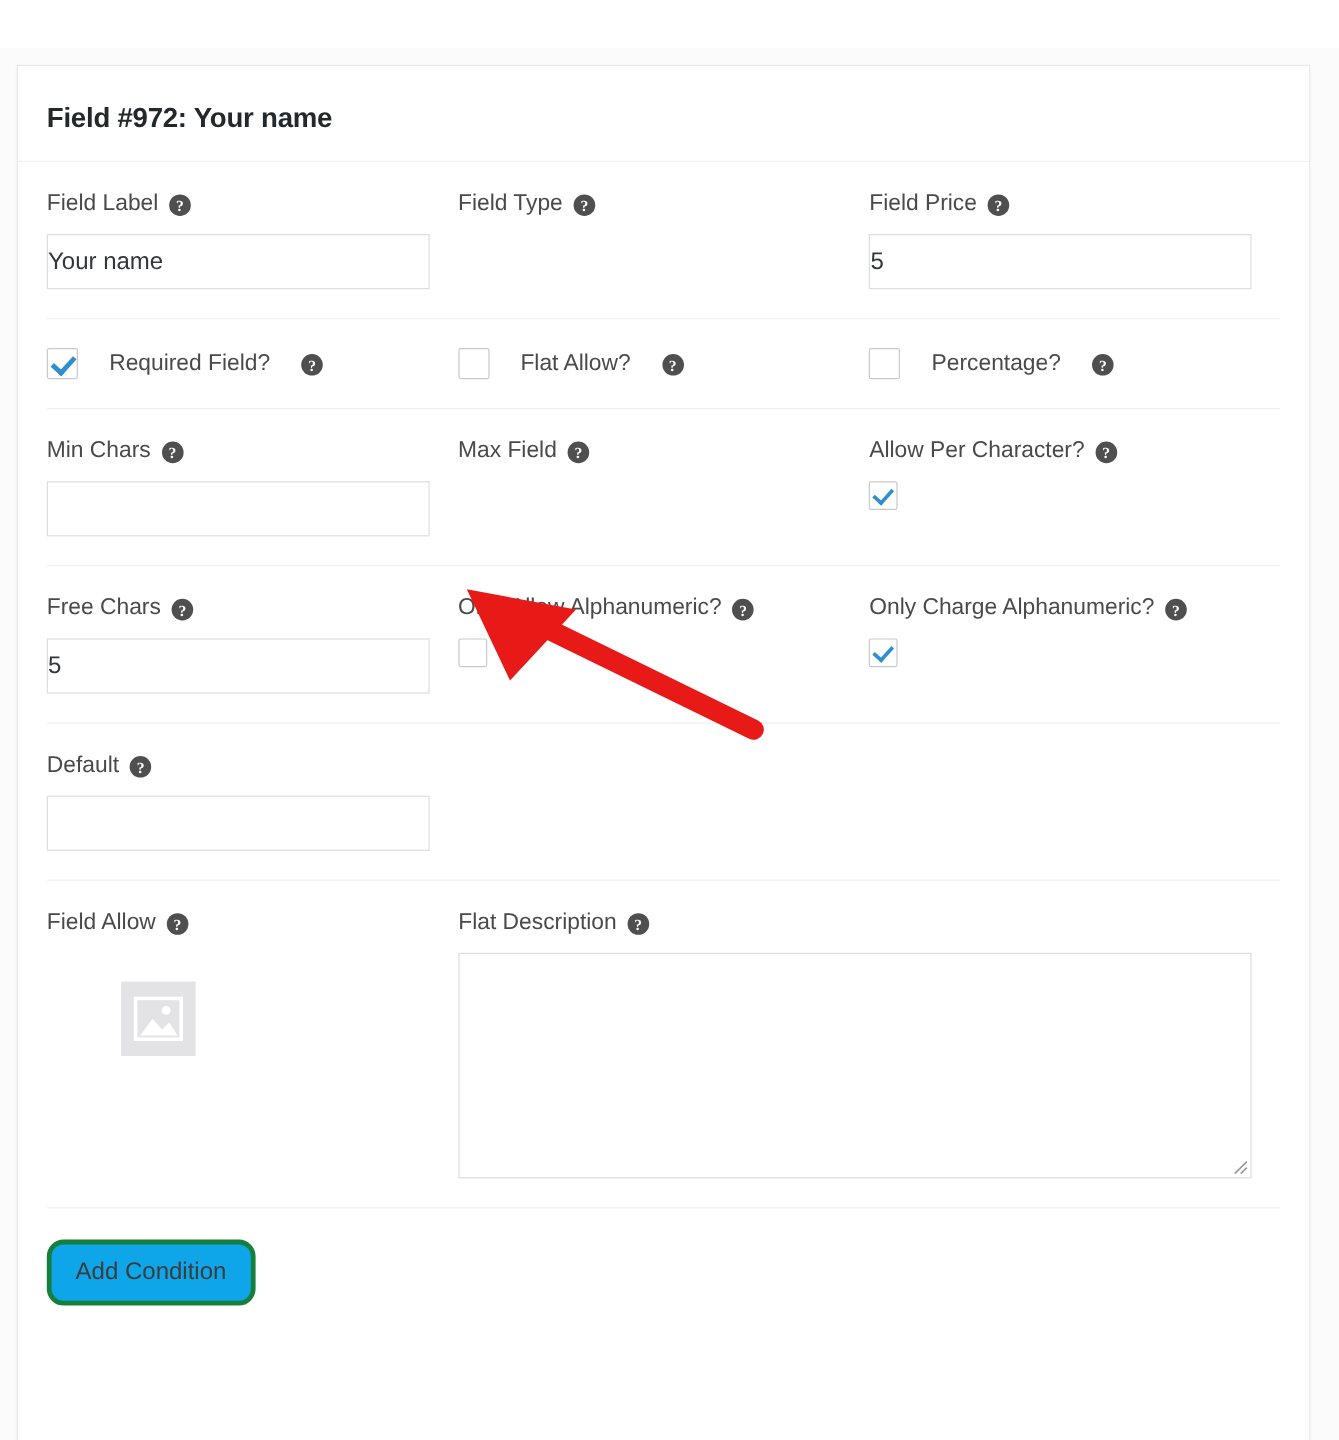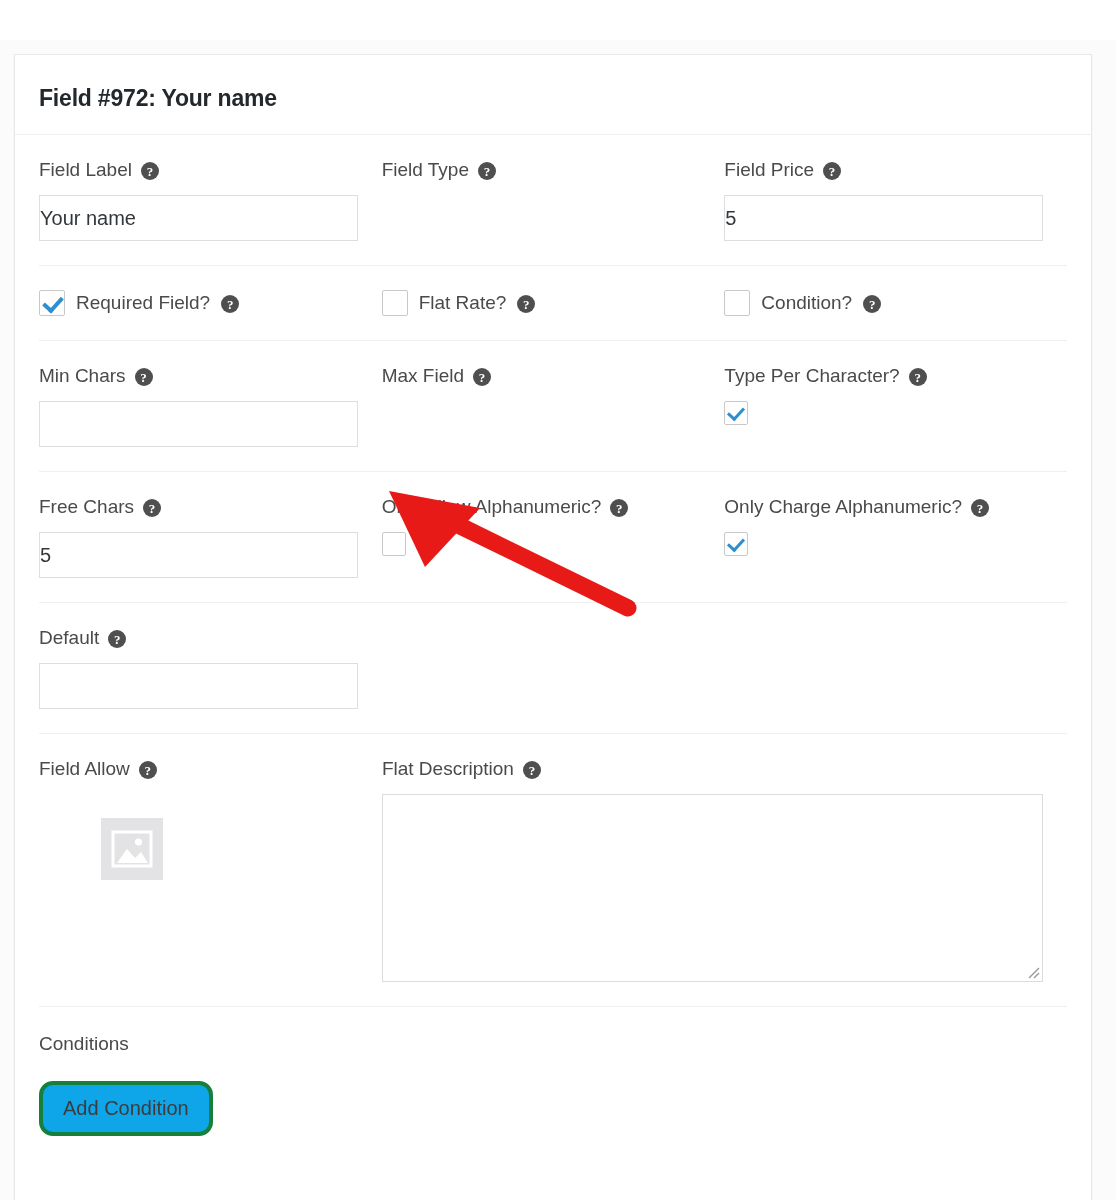--- a/index.html
+++ b/index.html
@@ -117,21 +117,21 @@
   .tri-down {
     width: 0; height: 0;
     border-left: 6px solid transparent;
     border-right: 6px solid transparent;
     border-top: 7px solid #2b2b2b;
   }
 
   .check-inline {
     display: flex;
     align-items: center;
-    gap: 11px;
+    gap: 26px;
     font-size: 19px;
     color: #4a4a4a;
     white-space: nowrap;
   }
 
   .cb {
     width: 26px; height: 26px;
     border: 1px solid #c9c9c9;
     background: #fff;
     border-radius: 2px;
@@ -243,28 +243,28 @@
         <div class="col">
           <label class="check-inline">
             <span class="cb checked"></span>
             <span>Required Field?</span>
             <span class="help">?</span>
           </label>
         </div>
         <div class="col">
           <label class="check-inline">
             <span class="cb"></span>
-            <span>Flat Rate?</span>
+            <span>Flat Allow?</span>
             <span class="help">?</span>
           </label>
         </div>
         <div class="col">
           <label class="check-inline">
             <span class="cb"></span>
-            <span>Condition?</span>
+            <span>Percentage?</span>
             <span class="help">?</span>
           </label>
         </div>
       </div>
 
       <div class="row">
         <div class="col">
           <div class="label spaced">
             <span>Min Chars</span>
             <span class="help">?</span>
@@ -272,21 +272,21 @@
           <input class="text-input" type="text" value="" style="">
         </div>
         <div class="col">
           <div class="label spaced">
             <span>Max Field</span>
             <span class="help">?</span>
           </div>
         </div>
         <div class="col">
           <div class="label spaced">
-            <span>Type Per Character?</span>
+            <span>Allow Per Character?</span>
             <span class="help">?</span>
           </div>
           <span class="cb small checked"></span>
         </div>
       </div>
 
       <div class="row">
         <div class="col">
           <div class="label spaced">
             <span>Free Chars</span>
@@ -345,21 +345,20 @@
             <span></span>
             <svg class="resize-grip" viewBox="0 0 14 14">
               <line x1="13" y1="3" x2="3" y2="13" stroke="#9a9a9a" stroke-width="1.4"></line>
               <line x1="13" y1="8" x2="8" y2="13" stroke="#9a9a9a" stroke-width="1.4"></line>
             </svg>
           </div>
         </div>
       </div>
 
       <div class="conditions-row">
-        <div class="conditions-label">Conditions</div>
         <button class="btn">Add Condition</button>
       </div>
 
     </div>
   </div>
 
   <svg class="arrow-layer" viewBox="0 0 1116 1200">
     <line x1="628" y1="568" x2="452" y2="482" stroke="#e81a18" stroke-width="17" stroke-linecap="round"></line>
     <polygon points="389,451 480,468 425,527" fill="#e81a18"></polygon>
   </svg>

